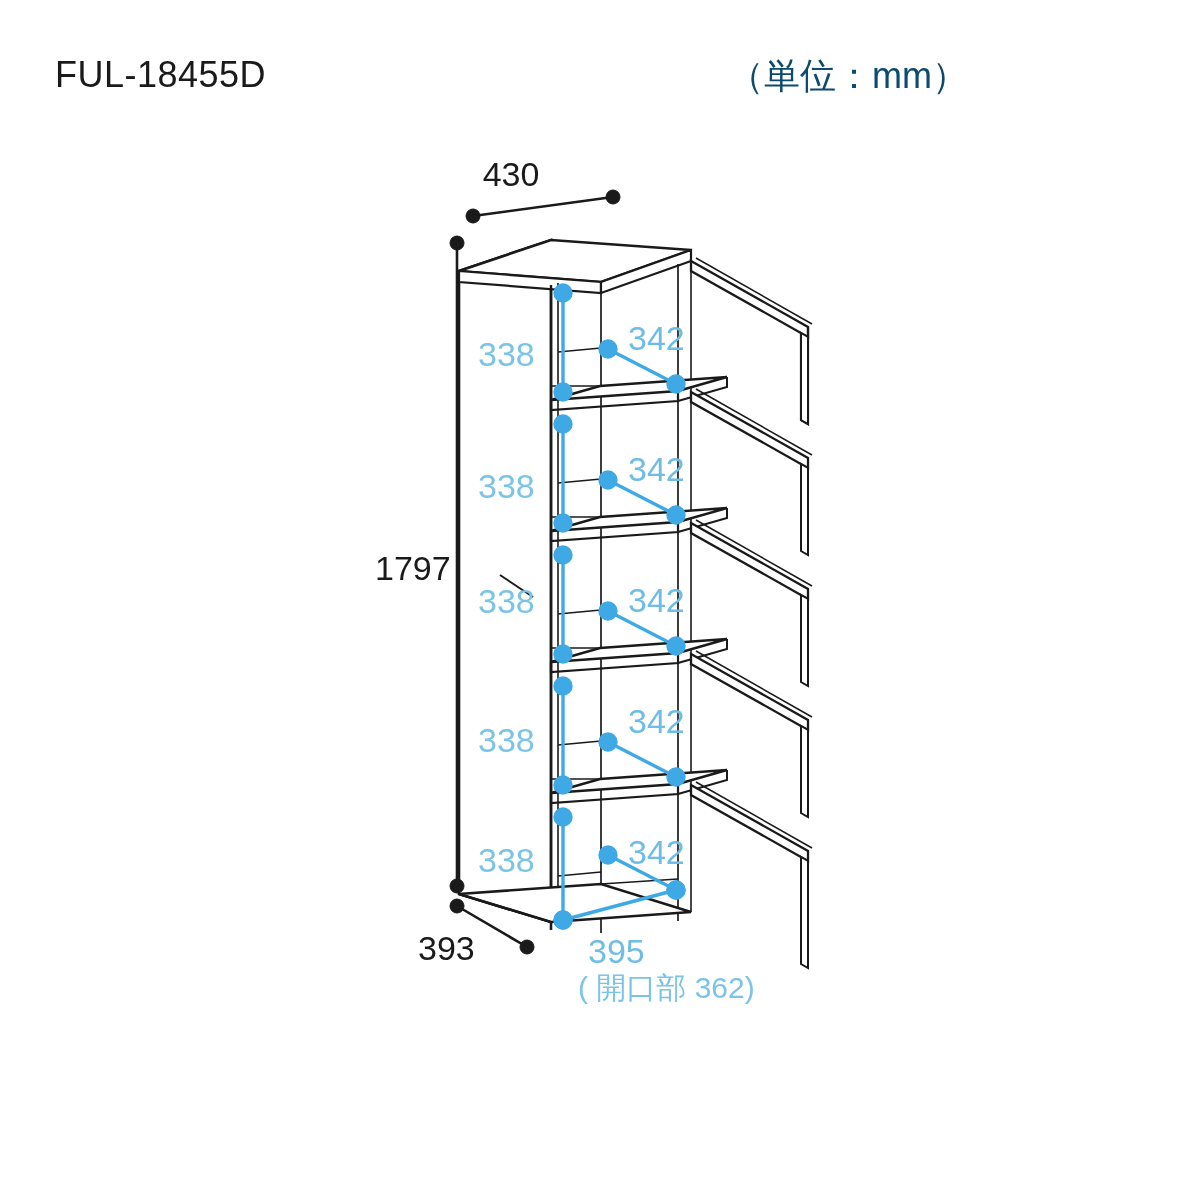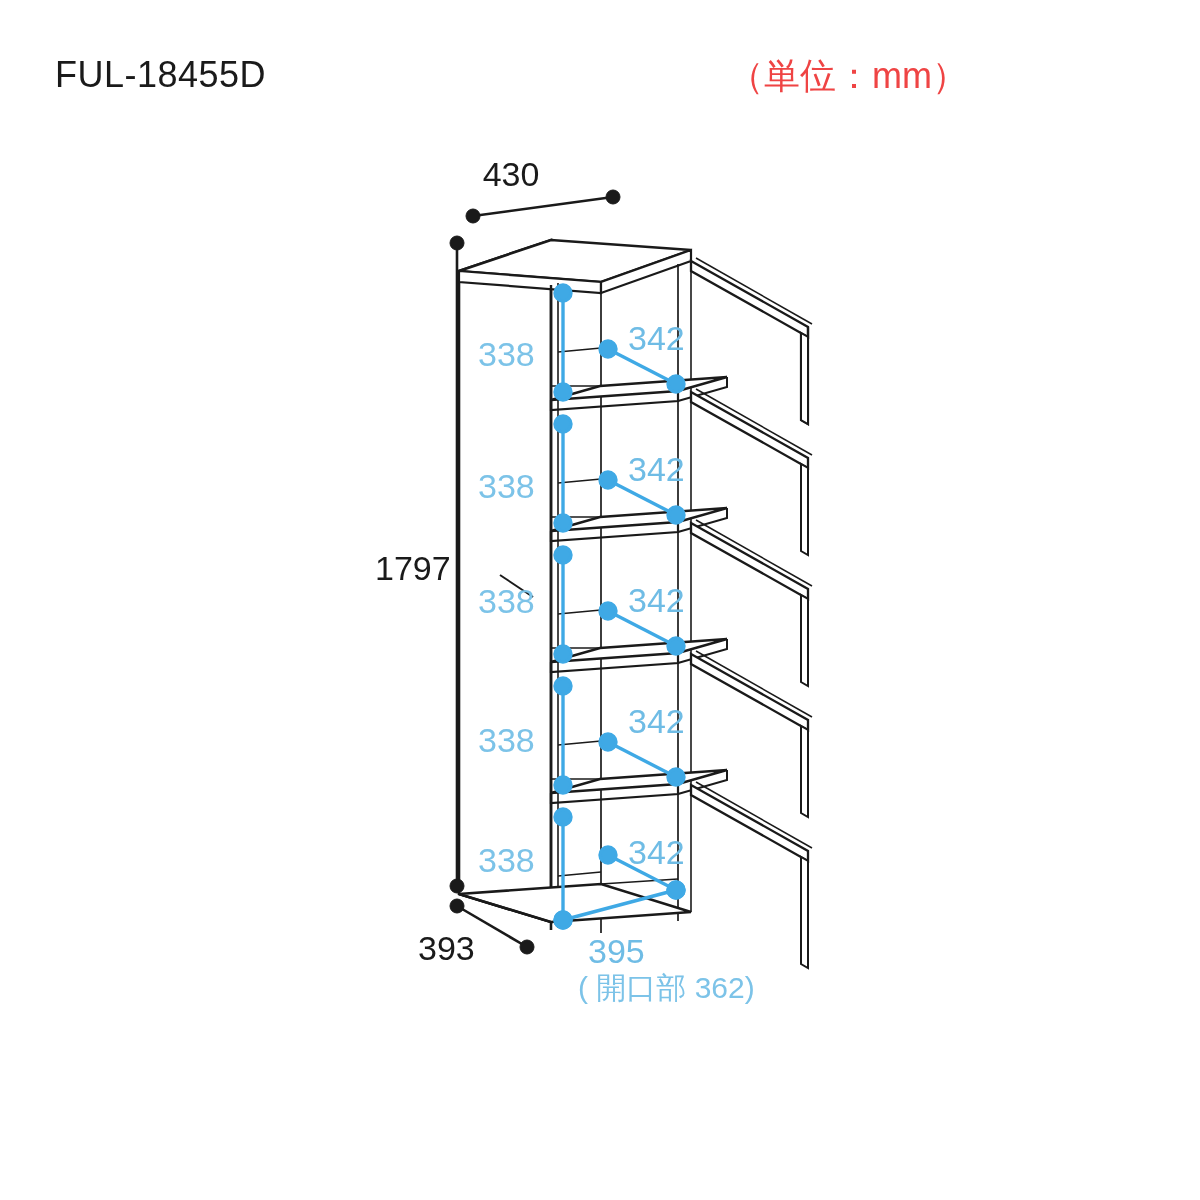--- a/index.html
+++ b/index.html
@@ -26,21 +26,21 @@
     font-size: 36px;
     color: #1a1a1a;
     letter-spacing: 0.5px;
     white-space: nowrap;
   }
   .hdr-unit {
     position: absolute;
     right: 48px;
     top: 52px;
     font-size: 36px;
-    color: #ef4444;
+    color: #0c4a6e;
     white-space: nowrap;
   }
   svg.drawing {
     position: absolute;
     left: 0;
     top: 0;
     width: 1200px;
     height: 1200px;
   }
   .dimtxt-black {

